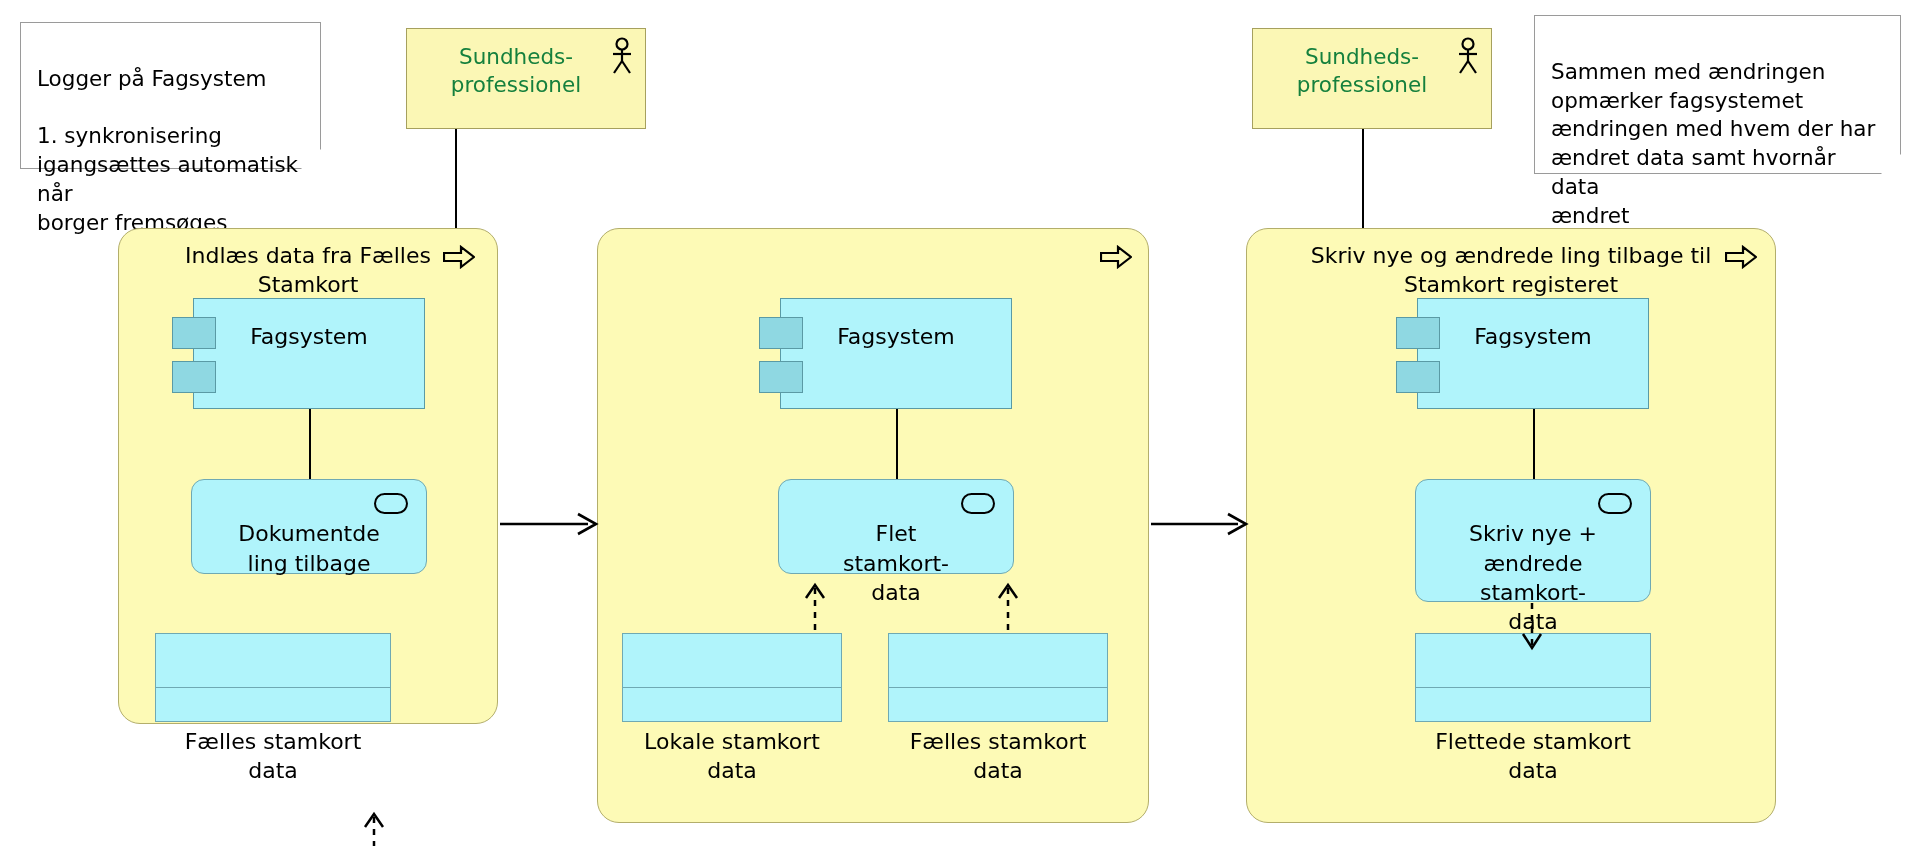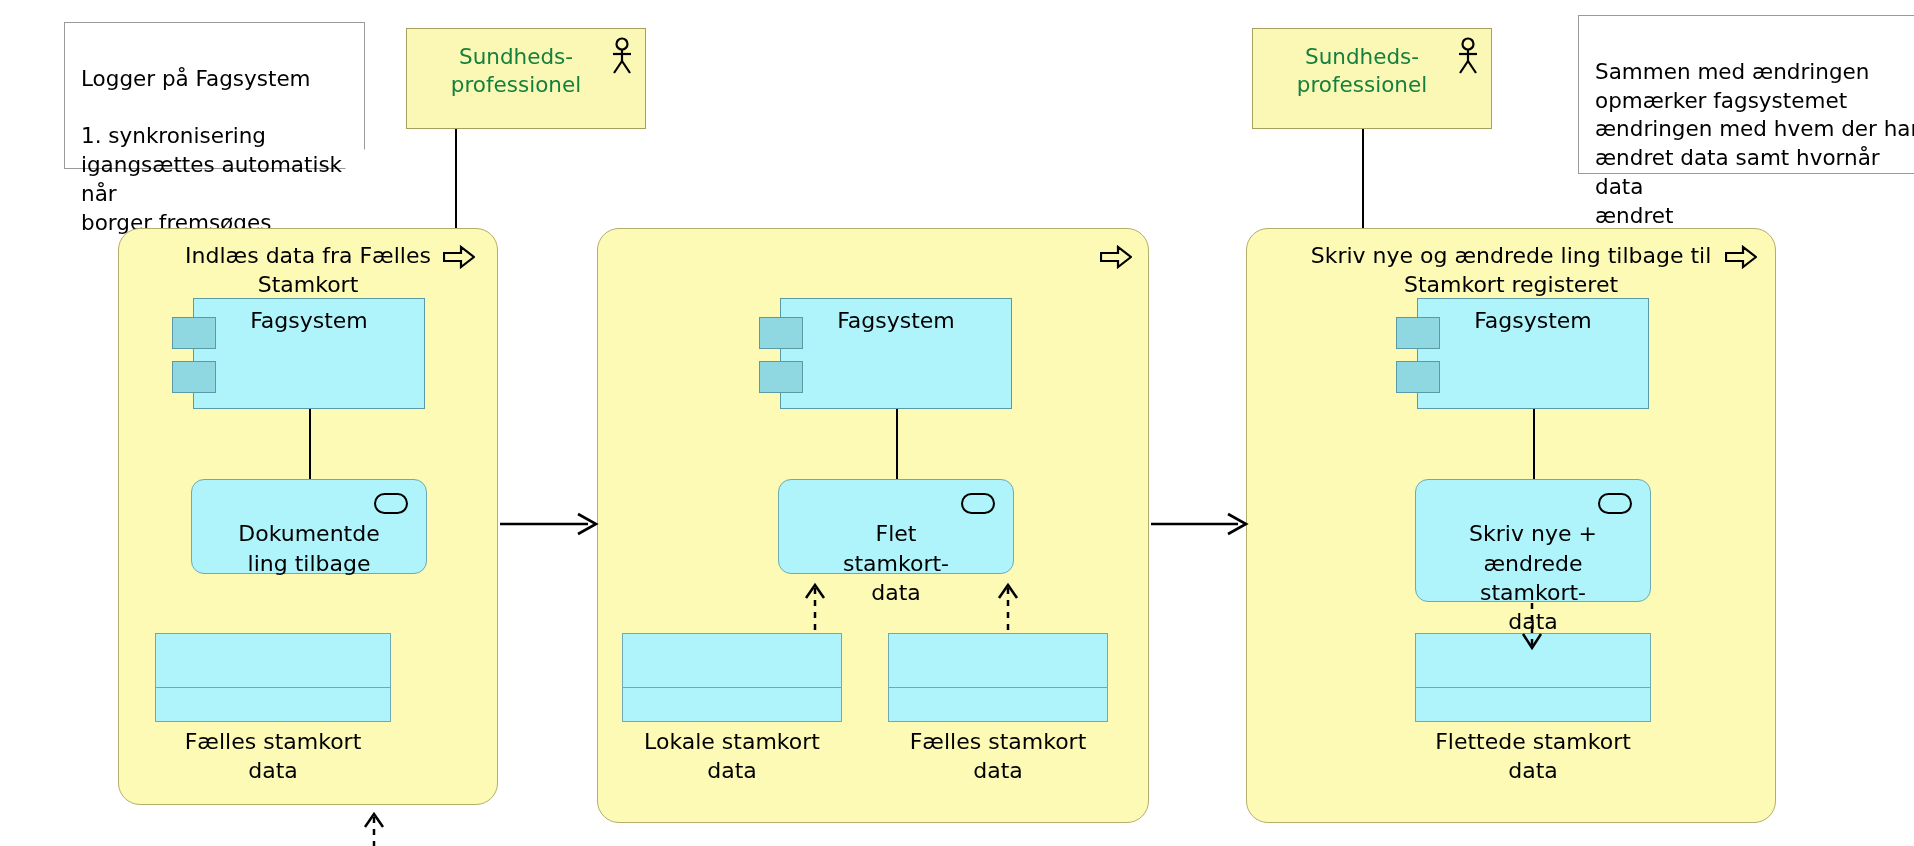--- a/index.html
+++ b/index.html
@@ -23,21 +23,20 @@
   .note {
     position: absolute;
     background: #ffffff;
     border: 1px solid #9a9a9a;
     box-sizing: border-box;
     color: #000000;
     font-size: 21.5px;
     line-height: 1.34;
     padding: 13px 16px 10px 16px;
     white-space: pre-line;
-    margin-left: 44px;
   }
   .note-clip {
     position: absolute;
     right: -2px;
     bottom: -2px;
     width: 0;
     height: 0;
     border-left: 22px solid transparent;
     border-bottom: 22px solid #ffffff;
   }
@@ -98,21 +97,21 @@
 
   
   .component {
     position: absolute;
     background: #b0f4fb;
     border: 1px solid #5a9aa5;
     box-sizing: border-box;
     color: #000000;
     font-size: 22px;
     text-align: center;
-    padding-top: 9px;
+    padding-top: 25px;
   }
   .comp-port {
     position: absolute;
     left: -22px;
     width: 44px;
     height: 32px;
     background: #8fd8e2;
     border: 1px solid #5a9aa5;
     box-sizing: border-box;
   }
@@ -222,21 +221,21 @@
       <line x1="13" y1="12.5" x2="13" y2="24" stroke="#000" stroke-width="2.2"></line>
       <line x1="4" y1="17" x2="22" y2="17" stroke="#000" stroke-width="2.2"></line>
       <line x1="13" y1="24" x2="5" y2="36" stroke="#000" stroke-width="2.2"></line>
       <line x1="13" y1="24" x2="21" y2="36" stroke="#000" stroke-width="2.2"></line>
     </svg>
   </div>
 
   <div class="vline" style="left:455px; top:129px; height:101px;"></div>
   <div class="vline" style="left:1362px; top:129px; height:101px;"></div>
 
-  <div class="package" style="left:118px; top:228px; width:380px; height:577px;">
+  <div class="package" style="left:118px; top:228px; width:380px; height:496px;">
     <div class="pkg-title">Indlæs data fra Fælles
 Stamkort</div>
     <svg class="pkg-arrow-icon" style="right:22px;" viewBox="0 0 32 24">
       <path d="M1 8 H18 V2 L31 12 L18 22 V16 H1 Z" fill="none" stroke="#000" stroke-width="2.2" stroke-linejoin="miter"></path>
     </svg>
 
     <div class="component" style="left:74px; top:69px; width:232px; height:111px;">
       <span>Fagsystem</span>
       <span class="comp-port p1"></span>
       <span class="comp-port p2"></span>

